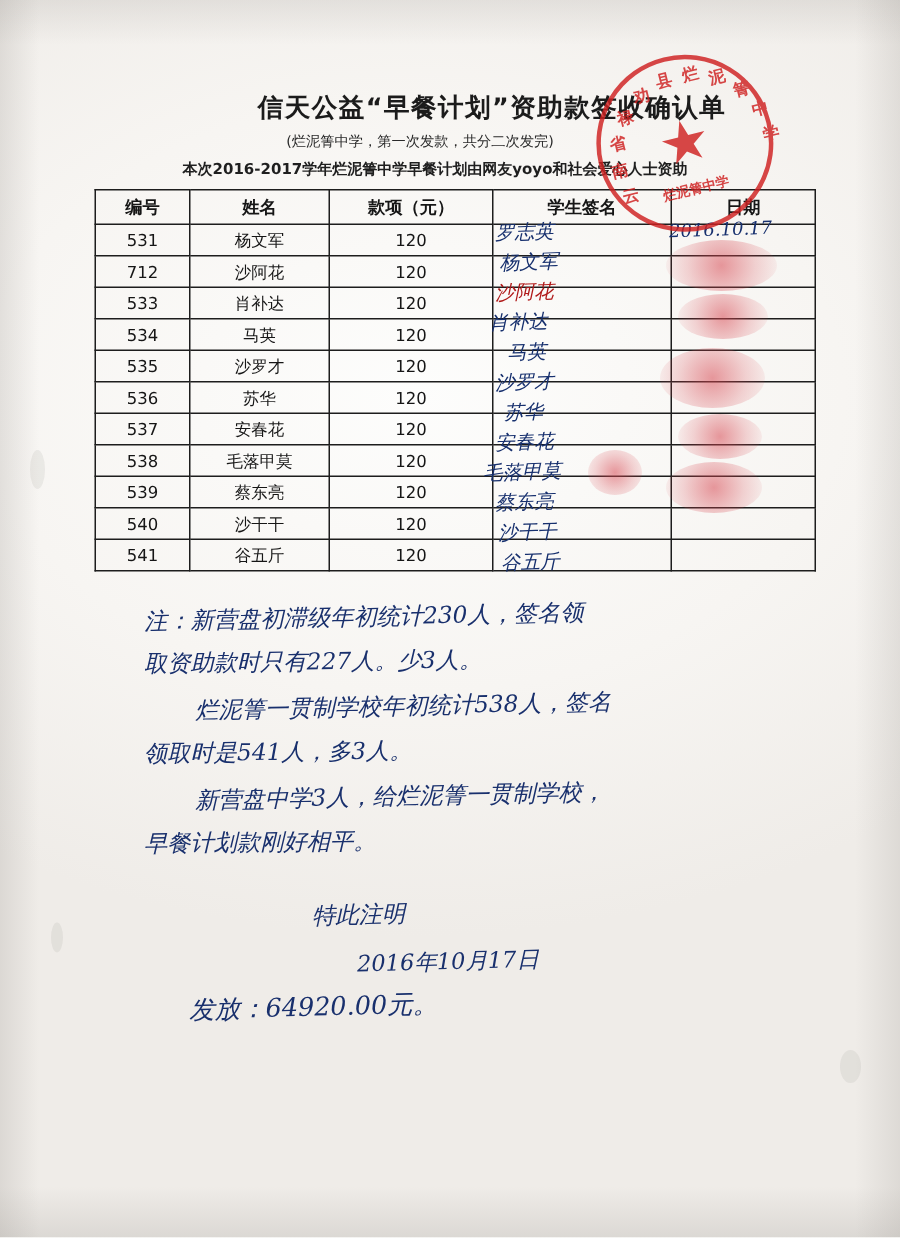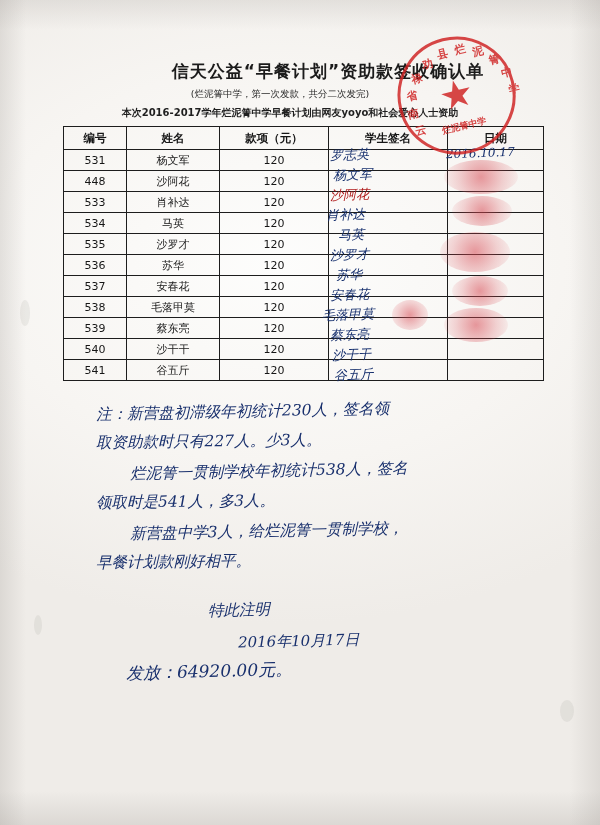--- a/index.html
+++ b/index.html
@@ -261,21 +261,21 @@
       </thead>
       <tbody>
         <tr>
           <td>531</td>
           <td>杨文军</td>
           <td>120</td>
           <td></td>
           <td></td>
         </tr>
         <tr>
-          <td>448</td>
+          <td>712</td>
           <td>沙阿花</td>
           <td>120</td>
           <td></td>
           <td></td>
         </tr>
         <tr>
           <td>533</td>
           <td>肖补达</td>
           <td>120</td>
           <td></td>

